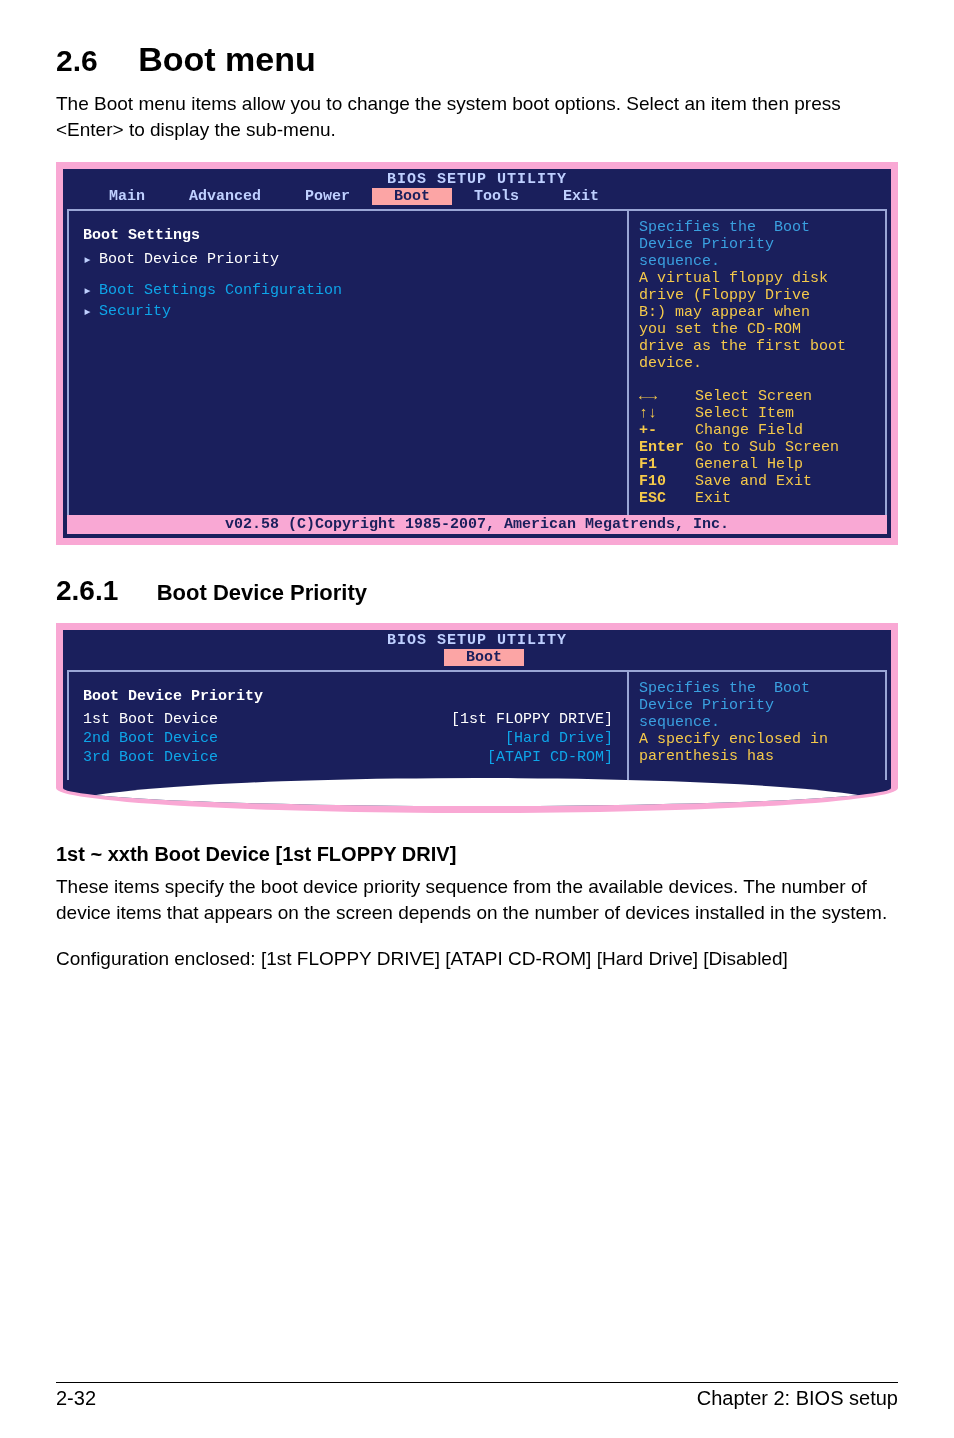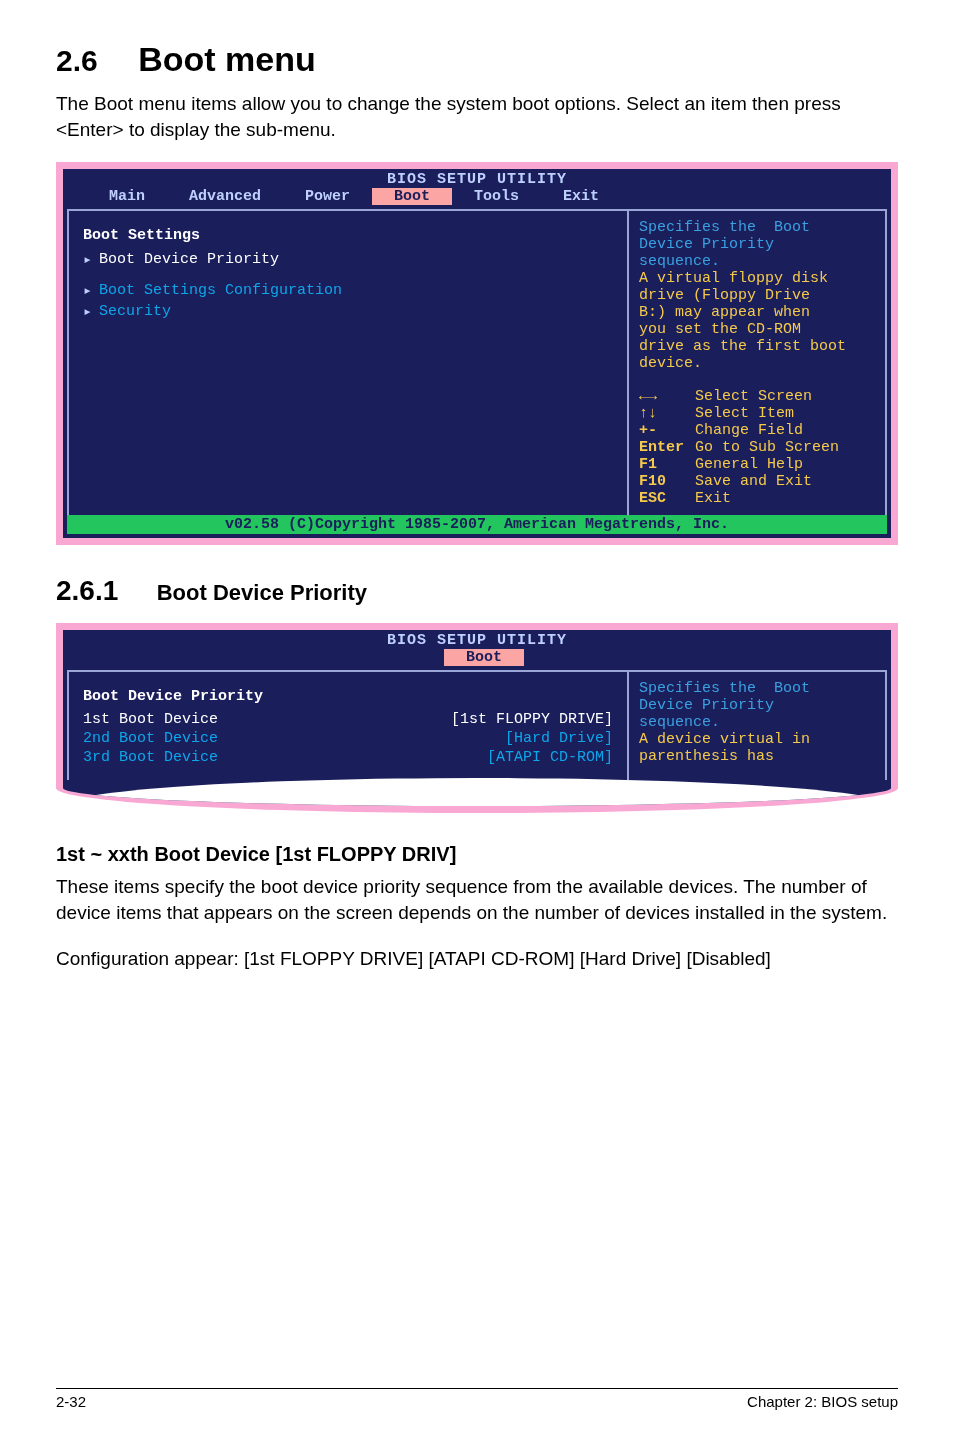--- a/index.html
+++ b/index.html
@@ -53,21 +53,21 @@
     padding: 8px 10px;
     color: #3aa0e0;
   }
   .bios-right .line { white-space: pre; }
   .bios-right .yellow { color: #f5c94a; }
   .bios-right .keys { margin-top: 16px; }
   .bios-right .krow { display: flex; }
   .bios-right .kkey { width: 56px; color: #f5c94a; font-weight: 700; }
   .bios-right .kdesc { color: #f5c94a; }
   .bios-footer {
-    background: #22c55e;
+    background: #f9a8d4;
     color: #1a1f5c;
     text-align: center;
     font-weight: 700;
     padding: 1px 0;
     margin: 0 4px 4px 4px;
   }
 
   
   .bios-box.curved .bios-left, .bios-box.curved .bios-right {
     border-bottom: none;
@@ -92,21 +92,21 @@
   .bold-head { font-weight: 700; font-size: 20px; margin: 28px 0 8px 0; }
 
   .page-footer {
     position: absolute;
     bottom: 28px;
     left: 56px;
     right: 56px;
     border-top: 1px solid #000;
     display: flex;
     justify-content: space-between;
-    font-size: 15px;
+    font-size: 20px;
     padding-top: 4px;
   }
 </style>
 </head>
 <body>
 
 <div class="heading-row">
   <span class="section-number">2.6</span>
   <span class="section-title">Boot menu</span>
 </div>
@@ -210,26 +210,26 @@
       <div class="row">
         <span class="link" style="width:200px">3rd Boot Device</span>
         <span class="link" style="margin-left:auto">[ATAPI CD-ROM]</span>
       </div>
     </div>
     <div class="bios-right">
       <div class="line">Specifies the  Boot</div>
       <div class="line">Device Priority</div>
       <div class="line">sequence.</div>
       <div class="line"></div>
-      <div class="line yellow">A device virtual in</div>
+      <div class="line yellow">A specify enclosed in</div>
       <div class="line yellow">parenthesis has</div>
     </div>
   </div>
 </div>
 
 <div class="bold-head">1st ~ xxth Boot Device [1st FLOPPY DRIV]</div>
 <p class="para">These items specify the boot device priority sequence from the available devices. The number of device items that appears on the screen depends on the number of devices installed in the system.</p>
-<p class="para">Configuration appear: [1st FLOPPY DRIVE] [ATAPI CD-ROM] [Hard Drive] [Disabled]</p>
+<p class="para">Configuration enclosed: [1st FLOPPY DRIVE] [ATAPI CD-ROM] [Hard Drive] [Disabled]</p>
 
 <div class="page-footer">
   <span>2-32</span>
   <span>Chapter 2: BIOS setup</span>
 </div>
 
 </body></html>

